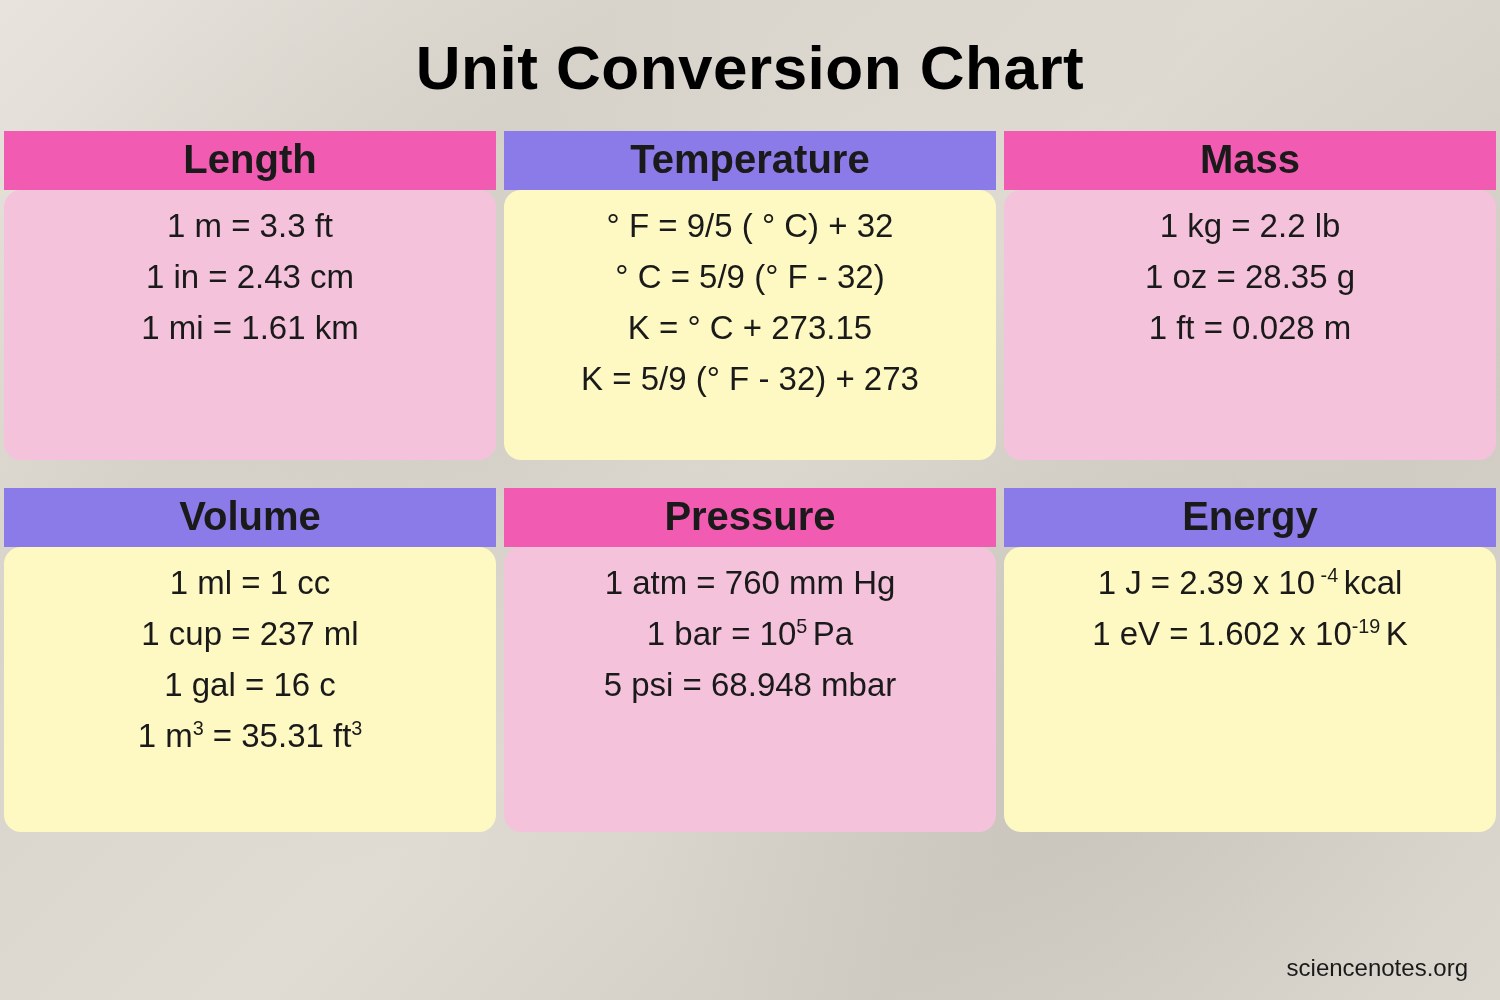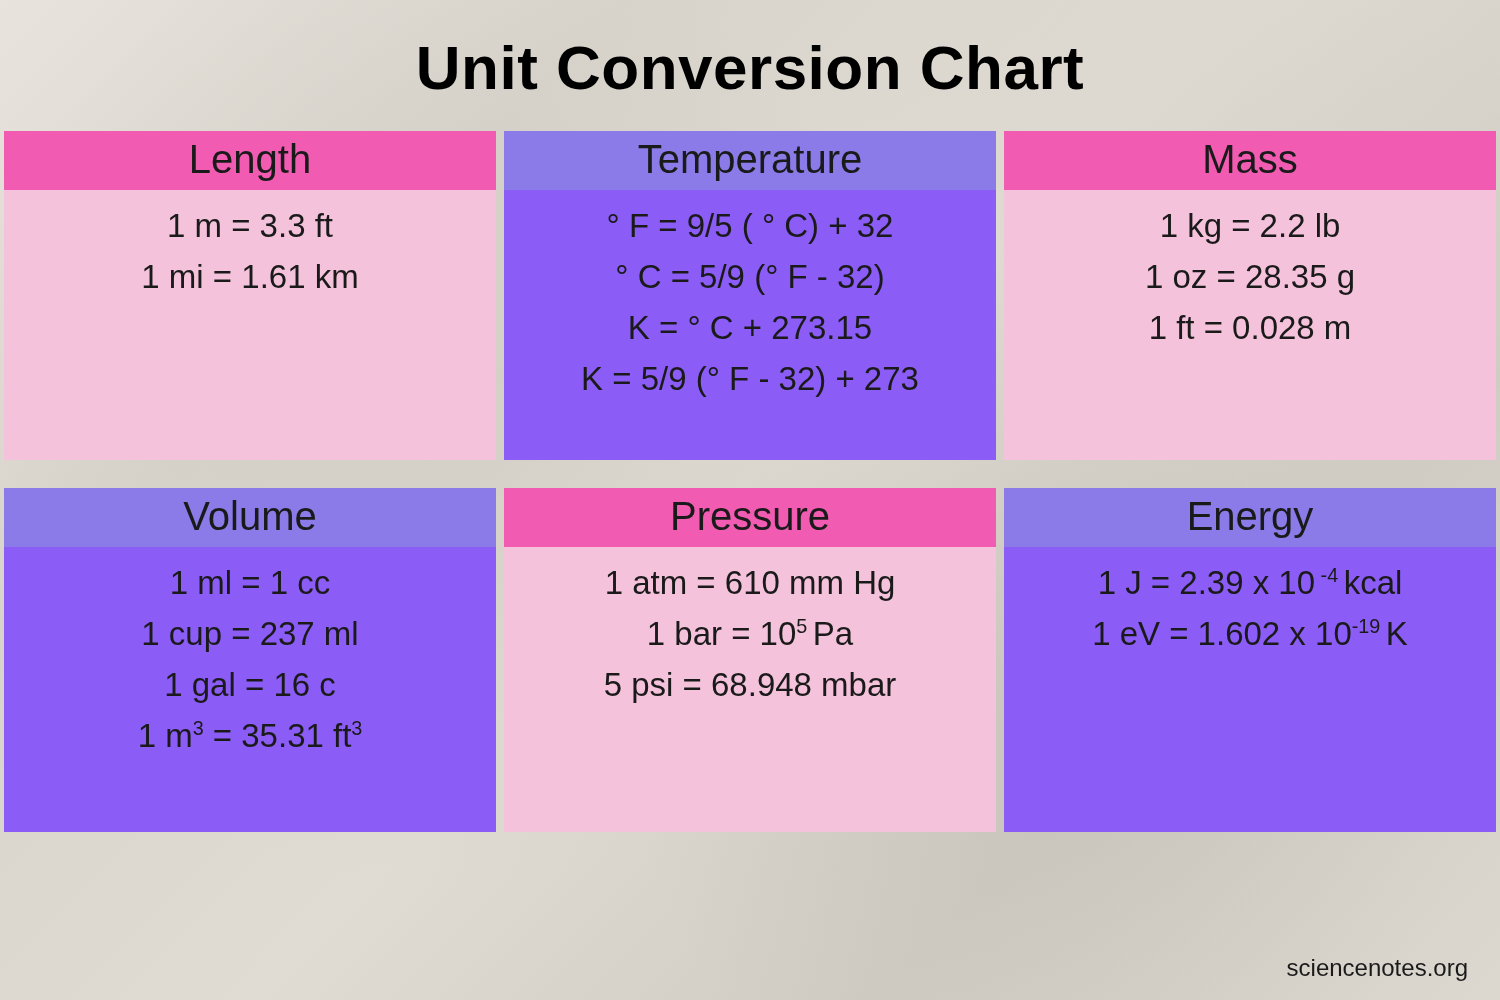--- a/index.html
+++ b/index.html
@@ -41,39 +41,40 @@
     position: relative;
     z-index: 1;
   }
   .row2 { margin-top: 28px; }
   .card {
     display: flex;
     flex-direction: column;
   }
   .card-header {
     font-size: 40px;
-    font-weight: 400;
+    font-weight: 700;
     text-align: center;
     padding: 6px 0 8px 0;
     color: #1a1a1a;
     font-family: 'Futura', 'Century Gothic', sans-serif;
   }
   .card-body {
     font-size: 33px;
     font-weight: 300;
     text-align: center;
     padding: 10px 10px 22px 10px;
     line-height: 1.55;
     color: #1a1a1a;
     font-family: 'Futura', 'Century Gothic', sans-serif;
+    border-radius: 17px;
   }
   .pink-h { background: #f25bb2; }
   .pink-b { background: #f5c2dc; }
   .purple-h { background: #8b7be8; }
-  .purple-b { background: #8b5cf6; }
+  .purple-b { background: #fef9c3; }
   .line { display: block; white-space: nowrap; }
   sup { font-size: 0.6em; vertical-align: super; line-height: 0; }
   .attribution {
     position: absolute;
     bottom: 18px;
     right: 32px;
     font-size: 24px;
     color: #1a1a1a;
     font-family: 'Futura', 'Century Gothic', sans-serif;
     font-weight: 300;
@@ -86,20 +87,21 @@
 <body>
 
 <div class="title">Unit Conversion Chart</div>
 
 <div class="grid row1">
 
   <div class="card">
     <div class="card-header pink-h">Length</div>
     <div class="card-body pink-b">
       <span class="line">1 m = 3.3 ft</span>
+      <span class="line">1 in = 2.43 cm</span>
       <span class="line">1 mi = 1.61 km</span>
     </div>
   </div>
 
   <div class="card">
     <div class="card-header purple-h">Temperature</div>
     <div class="card-body purple-b">
       <span class="line">° F = 9/5 ( ° C) + 32</span>
       <span class="line">° C = 5/9 (° F - 32)</span>
       <span class="line">K = ° C + 273.15</span>
@@ -126,21 +128,21 @@
       <span class="line">1  ml = 1 cc</span>
       <span class="line">1 cup = 237 ml</span>
       <span class="line">1 gal = 16 c</span>
       <span class="line">1 m<sup>3</sup>  = 35.31 ft<sup>3</sup></span>
     </div>
   </div>
 
   <div class="card">
     <div class="card-header pink-h">Pressure</div>
     <div class="card-body pink-b">
-      <span class="line">1 atm = 610 mm Hg</span>
+      <span class="line">1 atm = 760 mm Hg</span>
       <span class="line">1 bar = 10<sup>5 </sup>Pa</span>
       <span class="line">5 psi = 68.948 mbar</span>
     </div>
   </div>
 
   <div class="card">
     <div class="card-header purple-h">Energy</div>
     <div class="card-body purple-b">
       <span class="line">1 J = 2.39 x 10<sup> -4 </sup>kcal</span>
       <span class="line">1 eV = 1.602 x 10<sup>-19 </sup>K</span>

